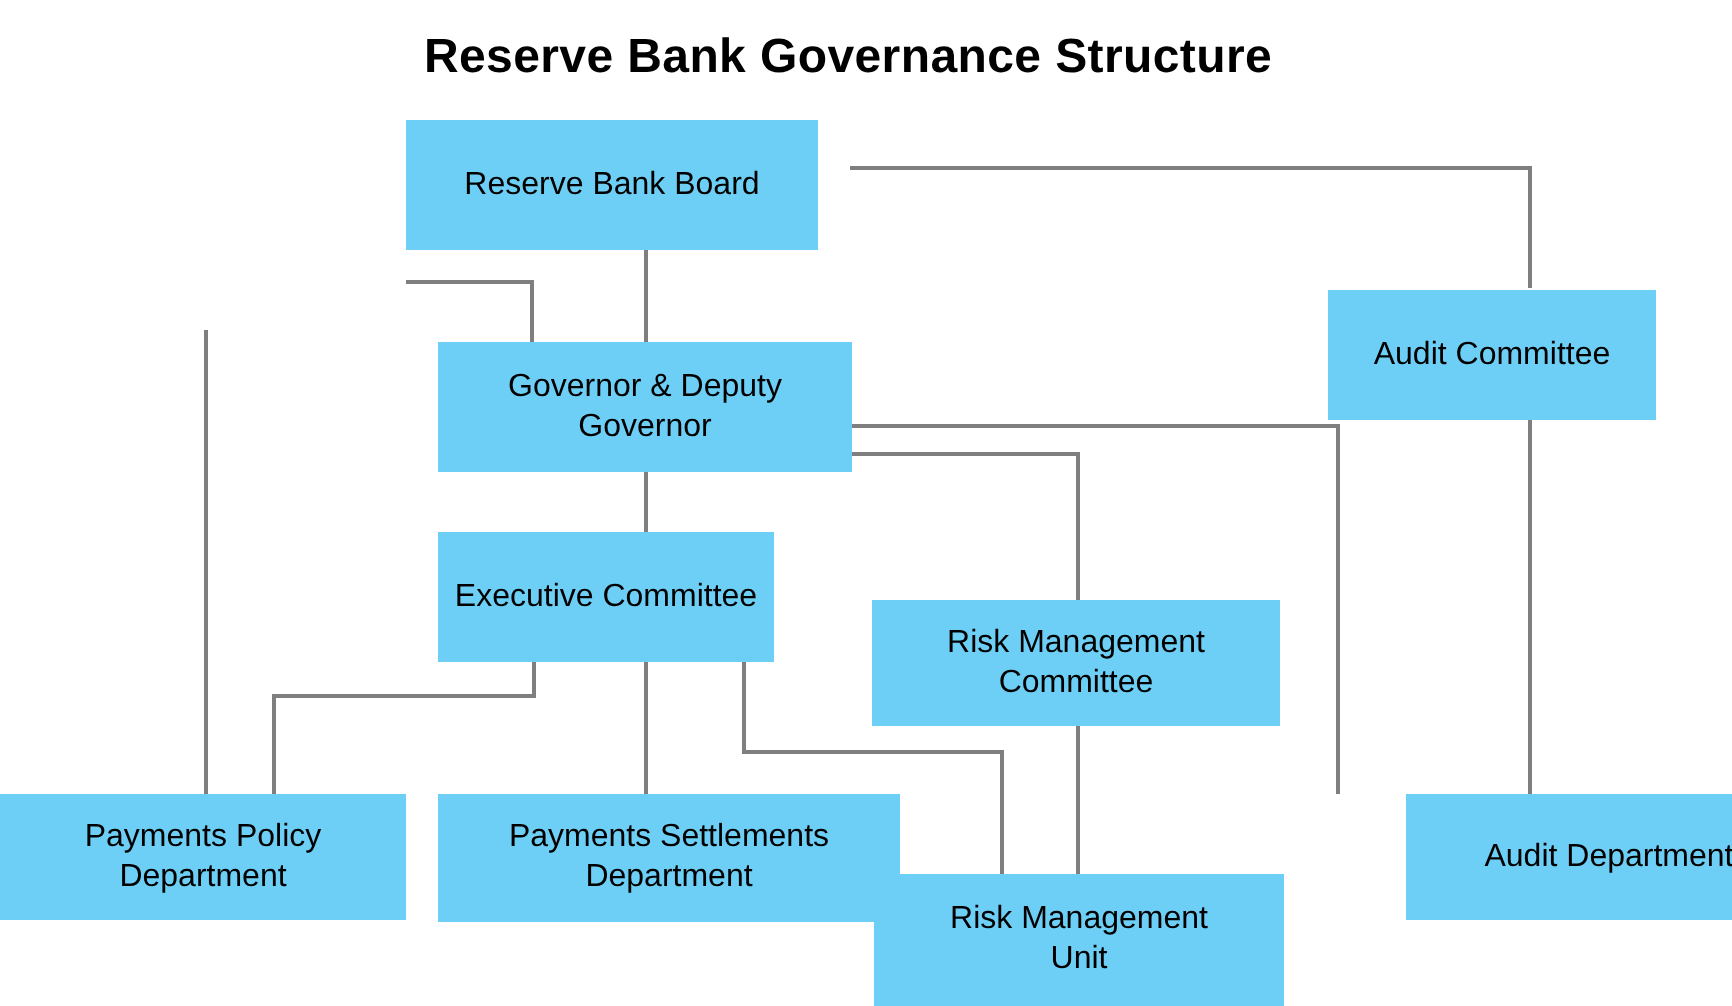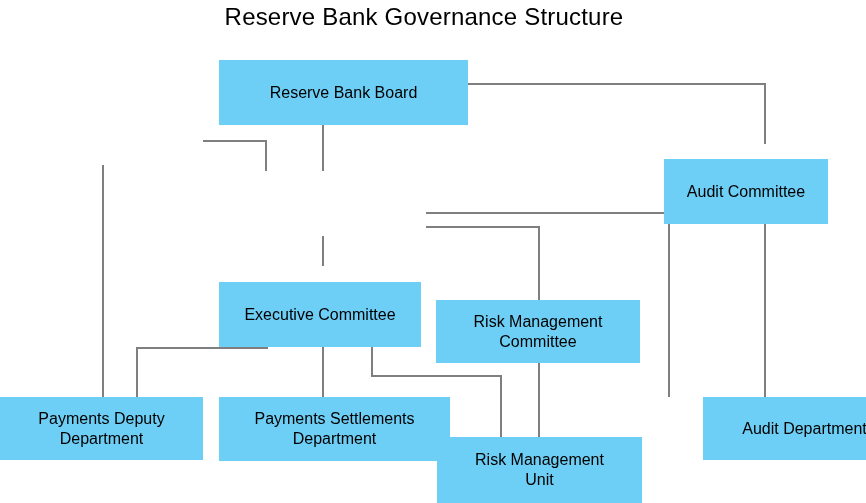--- a/index.html
+++ b/index.html
@@ -13,25 +13,25 @@
     width: 866px;
     height: 503px;
     background: #ffffff;
     overflow: hidden;
   }
   .title {
     position: absolute;
     left: 0;
     right: 18px;
     top: 0;
-    margin: 0;
+    margin: 12px;
     padding-top: 3px;
     text-align: center;
     font-size: 24px;
-    font-weight: normal;
+    font-weight: bold;
     color: var(--title-text, #000000);
     letter-spacing: 0.2px;
   }
   .node {
     position: absolute;
     background: var(--node-fill, #6ecff6);
     display: flex;
     align-items: center;
     justify-content: center;
     z-index: 2;
@@ -83,41 +83,45 @@
   <div class="seg v" style="left:322px;top:331px;height:66px"></div>
 
   <div class="seg v" style="left:371px;top:331px;height:46px"></div>
   <div class="seg h" style="left:371px;top:375px;width:131px"></div>
   <div class="seg v" style="left:500px;top:375px;height:62px"></div>
 
   <div class="seg v" style="left:538px;top:363px;height:74px"></div>
 
   <div class="seg v" style="left:764px;top:209px;height:188px"></div>
 
-  <div class="node" style="left:219px;top:60px;width:249px;height:65px">
+  <div class="node" style="left:203px;top:60px;width:206px;height:65px">
     <span class="node-label">Reserve Bank Board</span>
   </div>
 
 
-  <div class="node" style="left:664px;top:159px;width:164px;height:65px">
+  <div class="node" style="left:664px;top:145px;width:164px;height:65px">
     <span class="node-label">Audit Committee</span>
   </div>
 
+  <div class="node" style="left:219px;top:171px;width:207px;height:65px">
+    <span class="node-label">Governor &amp; Deputy
+Governor</span>
+  </div>
 
-  <div class="node" style="left:219px;top:282px;width:202px;height:65px">
+  <div class="node" style="left:219px;top:266px;width:168px;height:65px">
     <span class="node-label">Executive Committee</span>
   </div>
 
   <div class="node" style="left:436px;top:300px;width:204px;height:63px">
     <span class="node-label">Risk Management
 Committee</span>
   </div>
 
   <div class="node" style="left:0px;top:397px;width:203px;height:63px">
-    <span class="node-label">Payments Deputy
+    <span class="node-label">Payments Policy
 Department</span>
   </div>
 
   <div class="node" style="left:219px;top:397px;width:231px;height:64px">
     <span class="node-label">Payments Settlements
 Department</span>
   </div>
 
   <div class="node" style="left:437px;top:437px;width:205px;height:66px">
     <span class="node-label">Risk Management

